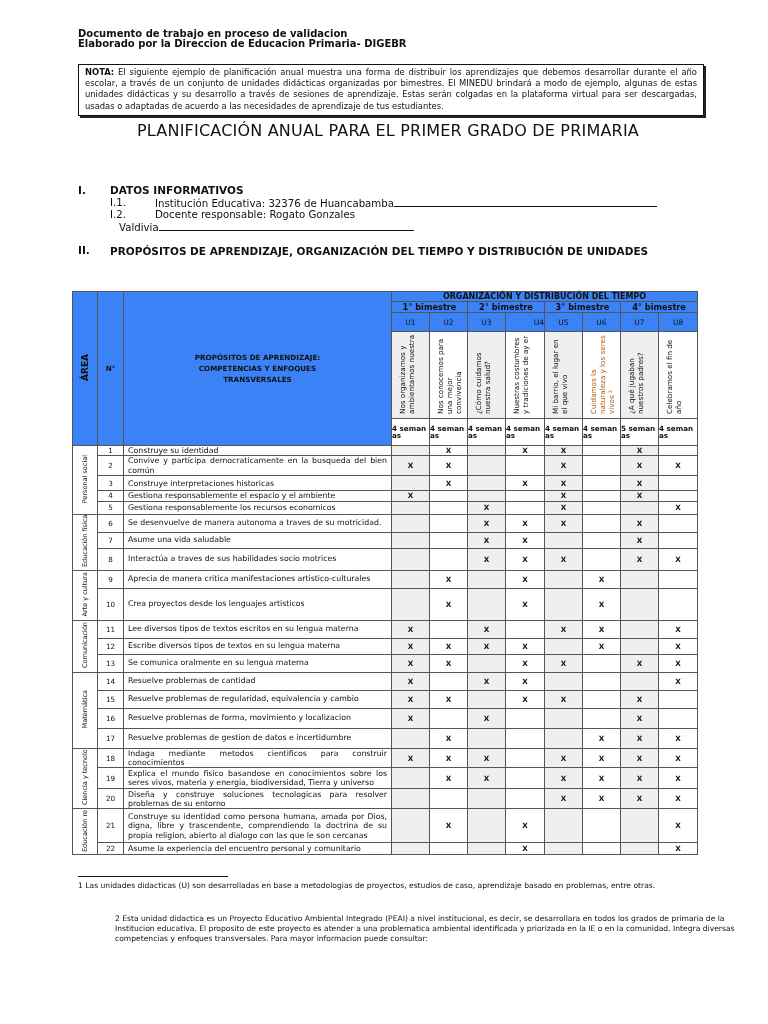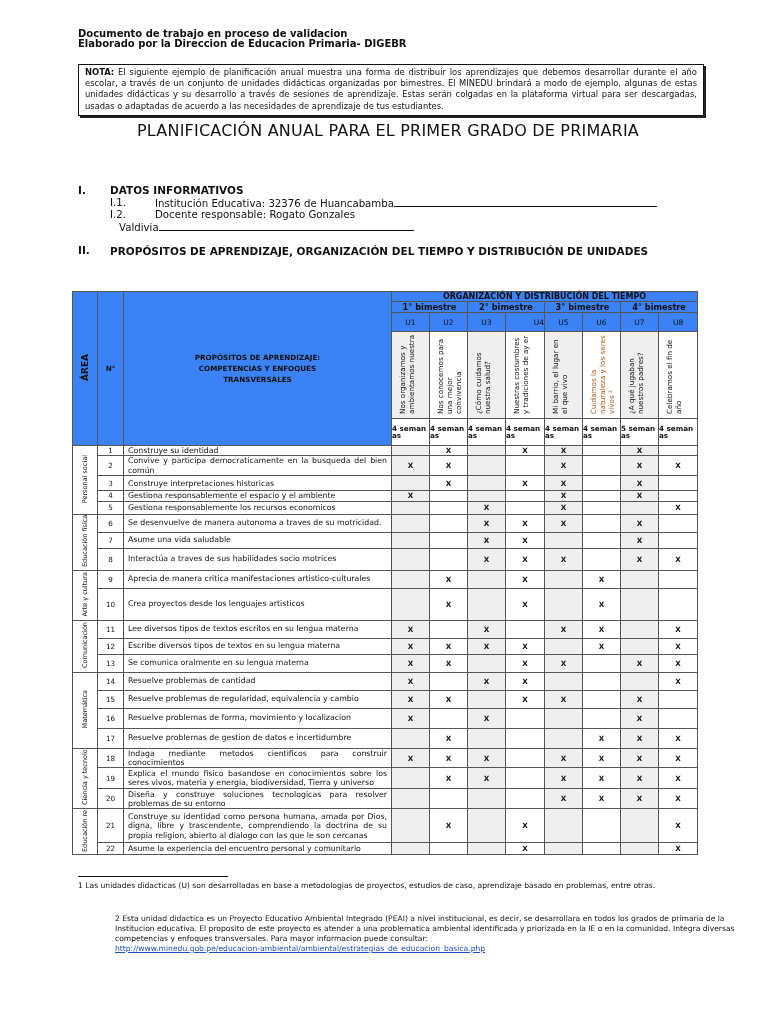--- a/index.html
+++ b/index.html
@@ -383,14 +383,13 @@
         <td class="x gray"></td>
         <td class="x">X</td>
       </tr>
     </tbody>
 </table>
 
 <div class="fnline"></div>
 <div class="fn" style="top:881px;">1 Las unidades didacticas (U) son desarrolladas en base a metodologias de proyectos, estudios de caso, aprendizaje basado en problemas, entre otras.</div>
 <div class="fn" style="top:914px;margin-left:37px;">
   <span>2 Esta unidad didactica es un Proyecto Educativo Ambiental Integrado (PEAI) a nivel institucional, es decir, se desarrollara en todos los grados de primaria de la Institucion educativa. El proposito de este proyecto es atender a una problematica ambiental identificada y priorizada en la IE o en la comunidad. Integra diversas competencias y enfoques transversales. Para mayor informacion puede consultar:</span><br>
-  <a>http://www.minedu.gob.pe/educacion-ambiental/ambiental/estrategias_de_educacion_basica.php</a>
 </div>
 
 </body></html>

